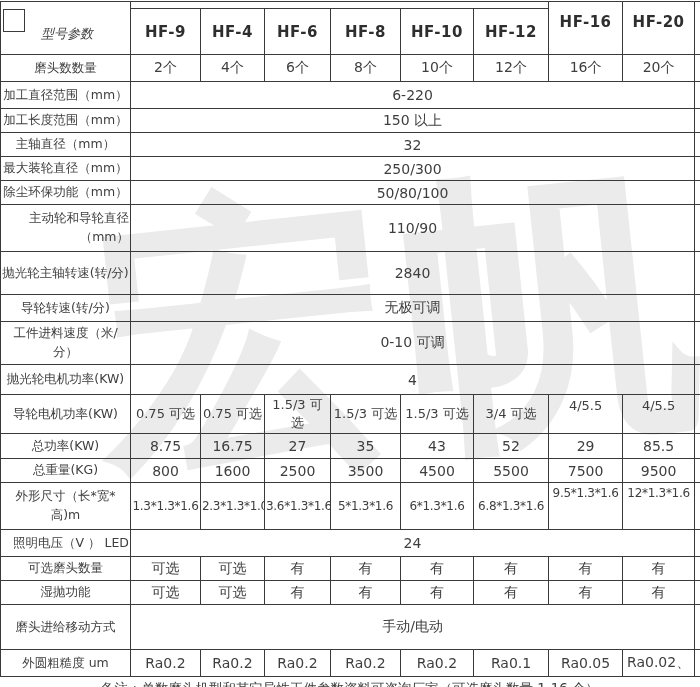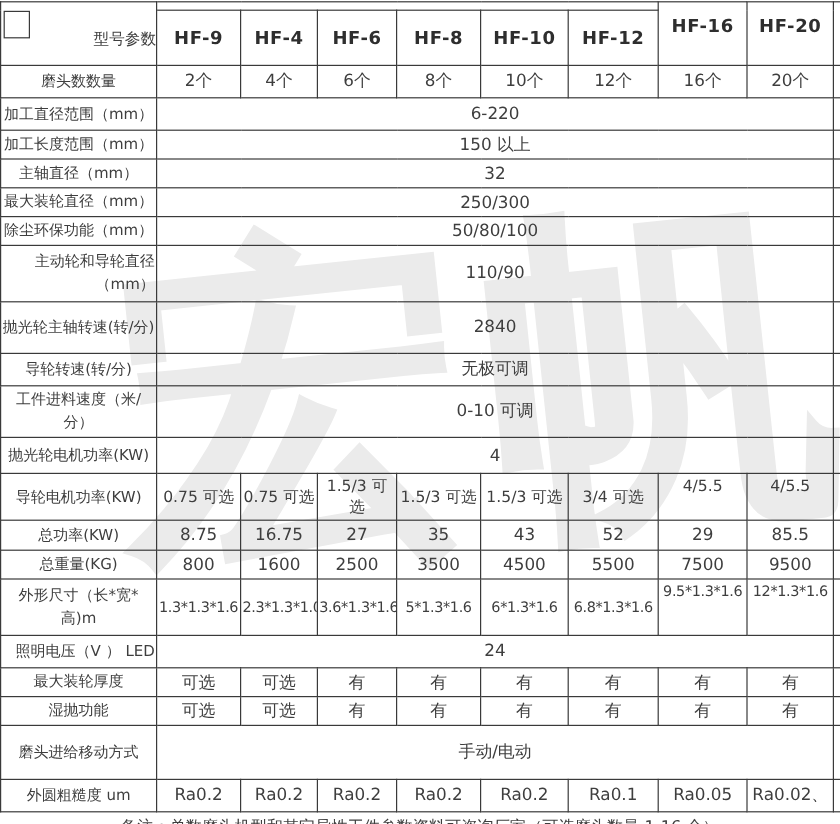--- a/index.html
+++ b/index.html
@@ -31,21 +31,21 @@
   td,th{
     border:1px solid #3a3a3a;
     color:#3e3e3e;text-align:center;vertical-align:middle;
     padding:1px;overflow:hidden;
   }
   thead tr.thin-row{height:7px;}
   thead tr.thin-row td{padding:0;font-size:0;line-height:0;}
   thead tr.model-row{height:46px;}
   th.model{font-weight:bold;font-size:15px;color:#2e2e2e;letter-spacing:0.5px;}
   th.model-tall{vertical-align:top;padding-top:11px;}
-  td.corner{vertical-align:top;text-align:right;padding:0;}
+  td.corner{vertical-align:top;text-align:center;padding:0;font-style:italic;}
   .img-ph{width:20px;height:21px;border:1px solid #3a3a3a;margin:7px 0 2px 2px;background:#fff;}
   .corner-label{font-size:13px;padding-left:3px;color:#3e3e3e;}
 
   td.lbl{font-size:12.5px;line-height:1.5;margin-top:16px;}
   td.val{font-size:14px;}
   td.sliver{padding:0;font-size:0;}
 
   
   tbody tr:nth-child(1){height:27px}
   tbody tr:nth-child(2){height:27px}
@@ -237,21 +237,21 @@
           <td class="val">9.5*1.3*1.6</td>
           <td class="val">12*1.3*1.6</td>
           <td class="sliver"></td>
         </tr>
         <tr>
           <td class="lbl">照明电压（V ） LED</td>
           <td class="val" colspan="8">24</td>
           <td class="sliver"></td>
         </tr>
         <tr>
-          <td class="lbl">最大装轮厚度</td>
+          <td class="lbl">可选磨头数量</td>
           <td class="val">可选</td>
           <td class="val">可选</td>
           <td class="val">有</td>
           <td class="val">有</td>
           <td class="val">有</td>
           <td class="val">有</td>
           <td class="val">有</td>
           <td class="val">有</td>
           <td class="sliver"></td>
         </tr>

